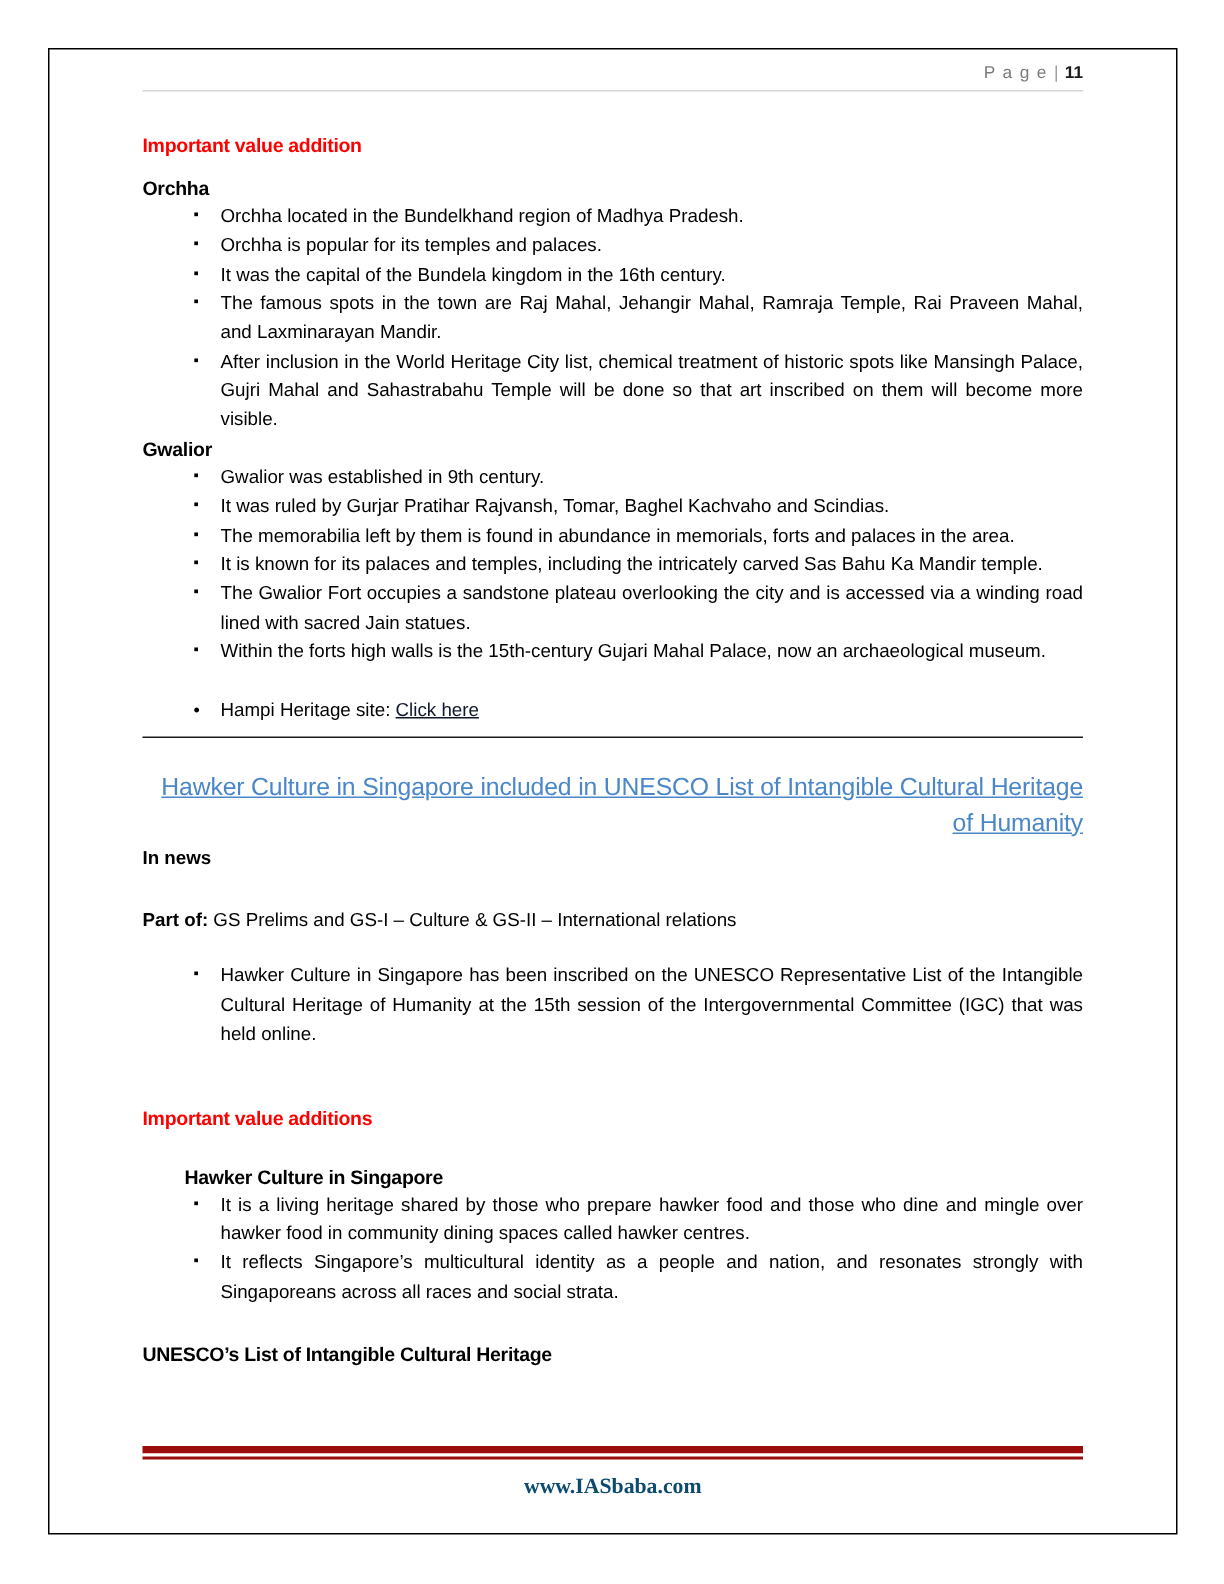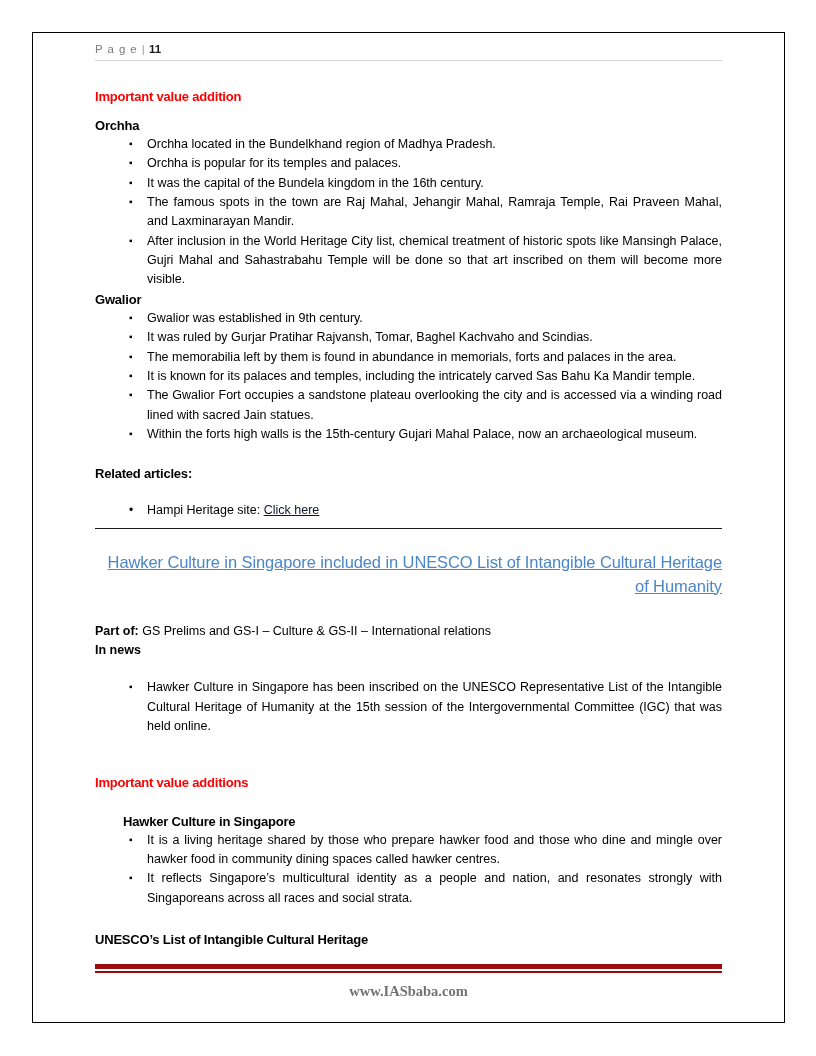--- a/index.html
+++ b/index.html
@@ -31,20 +31,21 @@
     left: 62px;
     top: 0px;
     width: 627px;
   }
 
   
   .page-header {
     padding-top: 10px;
   }
   .page-header-line {
+    text-align: right;
     font-size: 11.5px;
     color: #7b7b7b;
     letter-spacing: 0.08em;
     line-height: 1.2;
     padding-bottom: 3px;
   }
   .page-header-line .pg-num {
     color: #1a1a1a;
     font-weight: bold;
     letter-spacing: 0;
@@ -145,21 +146,21 @@
   }
   .footer-rule-thin {
     height: 2px;
     background: #9b0d0d;
   }
   .footer-text {
     text-align: center;
     font-family: "Liberation Serif", serif;
     font-weight: bold;
     font-size: 14.5px;
-    color: #737373;
+    color: #0c4a6e;
     margin-top: 10px;
   }
 </style>
 </head>
 <body>
 
 <div class="page">
 
   <div class="content">
 
@@ -186,36 +187,35 @@
     <div class="bold-heading tight" style="margin-top:2px;">Gwalior</div>
     <ul class="bullets">
       <li><span class="bullet-mark">▪</span><span>Gwalior was established in 9th century.</span></li>
       <li><span class="bullet-mark">▪</span><span>It was ruled by Gurjar Pratihar Rajvansh, Tomar, Baghel Kachvaho and Scindias.</span></li>
       <li><span class="bullet-mark">▪</span><span>The memorabilia left by them is found in abundance in memorials, forts and palaces in the area.</span></li>
       <li><span class="bullet-mark">▪</span><span>It is known for its palaces and temples, including the intricately carved Sas Bahu Ka Mandir temple.</span></li>
       <li><span class="bullet-mark">▪</span><span>The Gwalior Fort occupies a sandstone plateau overlooking the city and is accessed via a winding road lined with sacred Jain statues.</span></li>
       <li><span class="bullet-mark">▪</span><span>Within the forts high walls is the 15th-century Gujari Mahal Palace, now an archaeological museum.</span></li>
     </ul>
 
-    <div class="bold-heading" style="margin-top:22px;">Related articles:</div>
     <ul class="bullets" style="margin-top:20px;">
       <li>
         <span class="bullet-mark" style="font-size:12px;line-height:1.5;">•</span><span>Hampi Heritage site: </span><a class="link-blue" href="#">Click here</a>
       </li>
     </ul>
 
     <div class="dark-rule"></div>
 
     <a class="big-link" href="#">Hawker Culture in Singapore included in UNESCO List of Intangible Cultural Heritage of Humanity</a>
 
+    <div class="plain-line" style="margin-top:2px;font-weight:bold;">
+      <span>In news</span>
+    </div>
     <div class="plain-line" style="margin-top:24px;">
       <b>Part of:</b><span> GS Prelims and GS-I – Culture &amp; GS-II – International relations</span>
-    </div>
-    <div class="plain-line" style="margin-top:2px;font-weight:bold;">
-      <span>In news</span>
     </div>
 
     <ul class="bullets" style="margin-top:20px;">
       <li><span class="bullet-mark">▪</span><span>Hawker Culture in Singapore has been inscribed on the UNESCO Representative List of the Intangible Cultural Heritage of Humanity at the 15th session of the Intergovernmental Committee (IGC) that was held online.</span></li>
     </ul>
 
     <div class="red-heading" style="margin-top:38px;">Important value additions</div>
 
     <div class="bold-heading" style="margin-top:24px;padding-left:28px;">Hawker Culture in Singapore</div>
     <ul class="bullets">

